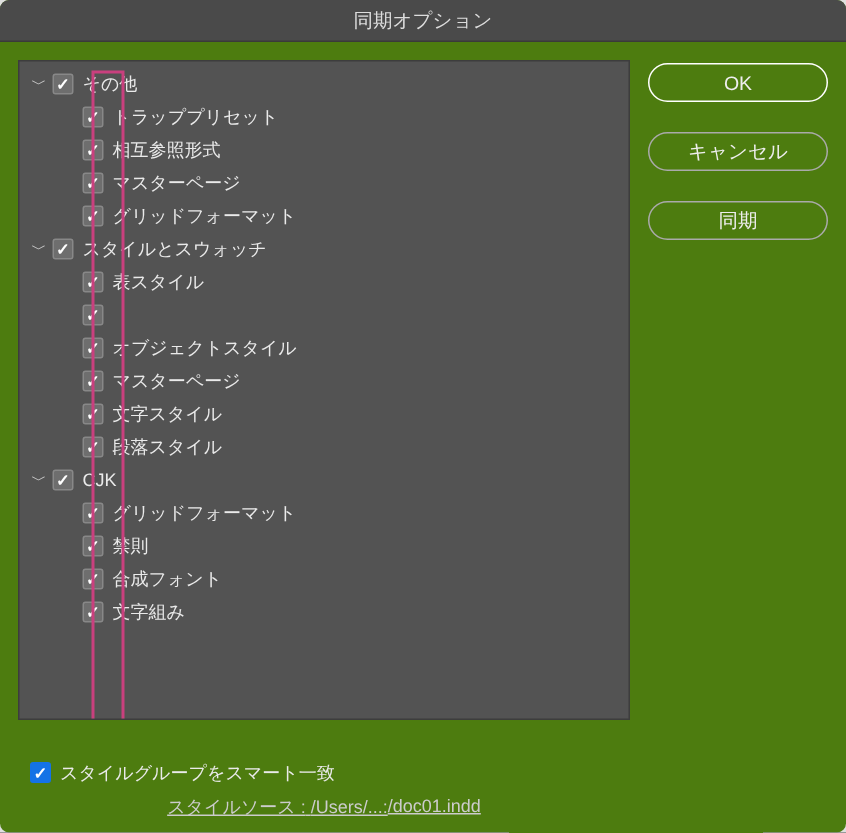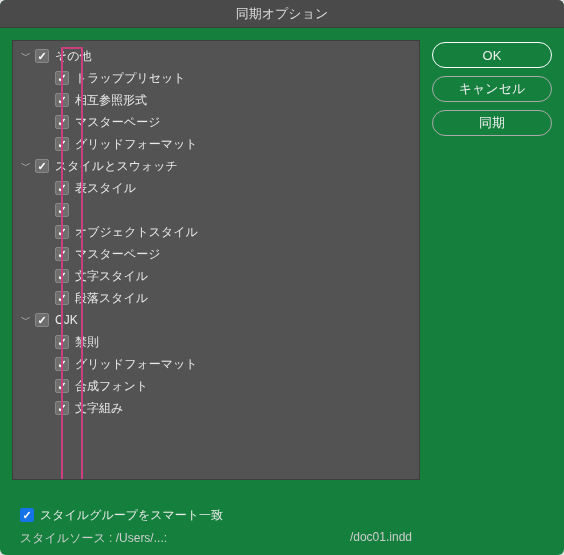--- a/index.html
+++ b/index.html
@@ -1,38 +1,38 @@
 <!DOCTYPE html>
 <html><head>
 <meta charset="utf-8">
 <style>
 * { margin: 0; padding: 0; box-sizing: border-box; font-family: -apple-system, "Hiragino Kaku Gothic ProN", sans-serif; font-size: 12px; }
 body { width: 564px; height: 555px; background: #e0e0e0; }
-.window { width: 564px; height: 555px; background: #15803d; border-radius: 6px; overflow: hidden; display: flex; flex-direction: column; }
+.window { width: 564px; height: 555px; background: #4d7c0f; border-radius: 6px; overflow: hidden; display: flex; flex-direction: column; }
 .titlebar { height: 28px; background: #4a4a4a; color: #ddd; text-align: center; line-height: 28px; font-size: 13px; border-bottom: 1px solid #3a3a3a; }
 .content { flex: 1; display: flex; padding: 12px 12px 8px 12px; gap: 12px; position: relative; }
 .left-col { flex: 1; display: flex; flex-direction: column; }
 .tree-wrap { flex: 1; background: #535353; border: 1px solid #3d3d3d; position: relative; overflow: hidden; }
 .tree { position: absolute; inset: 0; overflow-y: auto; padding: 4px 0; }
 .tree::-webkit-scrollbar { width: 14px; }
 .tree::-webkit-scrollbar-track { background: #4a4a4a; }
 .tree::-webkit-scrollbar-thumb { background: #6a6a6a; border-radius: 3px; }
 .highlight-box { position: absolute; left: 48px; top: 6px; width: 22px; height: 458px; border: 2px solid #c9407e; pointer-events: none; z-index: 5; }
 .row { display: flex; align-items: center; height: 22px; color: #eaeaea; cursor: default; padding-left: 6px; }
 .toggle { width: 14px; display: inline-flex; justify-content: center; cursor: pointer; color: #ccc; font-size: 10px; }
 .ind-0 { padding-left: 0; }
 .ind-1 { padding-left: 20px; }
 .cb { width: 14px; height: 14px; background: #6e6e6e; border: 1px solid #888; border-radius: 2px; display: inline-flex; align-items: center; justify-content: center; margin: 0 6px 0 2px; cursor: pointer; }
 .cb.checked::after { content: "✓"; color: #fff; font-size: 11px; font-weight: bold; }
 .cb.blue { background: #1473e6; border-color: #1473e6; }
 .lbl { color: #eaeaea; }
 .below { margin-top: 24px; }
 .smart-row { display: flex; align-items: center; height: 22px; padding-left: 6px; }
-.src-row { color: #ccc; margin-top: 4px; padding-left: 8px; display: flex; justify-content: space-between; padding-right: 8px; }
-.right-col { width: 120px; display: flex; flex-direction: column; gap: 8px; padding-top: 2px; }
+.src-row { color: #ccc; margin-top: 4px; padding-left: 8px; display: flex; justify-content: center; padding-right: 8px; text-decoration: underline; }
+.right-col { width: 120px; display: flex; flex-direction: column; gap: 20px; padding-top: 2px; }
 .btn { height: 26px; border: 1px solid #aaa; border-radius: 13px; background: transparent; color: #eee; cursor: pointer; font-size: 13px; }
 .btn.primary { border: 1.5px solid #fff; }
 </style>
 </head>
 <body>
 
 <div class="window">
   <div class="titlebar">同期オプション</div>
   <div class="content">
     <div class="left-col">
@@ -116,27 +116,27 @@
           <div class="row">
             <span class="toggle">﹀</span>
             <span class="ind-0"></span>
             <span class="cb checked"></span>
             <span class="lbl">CJK</span>
           </div>
           <div class="row">
               <span class="toggle"></span>
               <span class="ind-1"></span>
               <span class="cb checked"></span>
-              <span class="lbl">禁則</span>
+              <span class="lbl">グリッドフォーマット</span>
             </div>
           <div class="row">
               <span class="toggle"></span>
               <span class="ind-1"></span>
               <span class="cb checked"></span>
-              <span class="lbl">グリッドフォーマット</span>
+              <span class="lbl">禁則</span>
             </div>
           <div class="row">
               <span class="toggle"></span>
               <span class="ind-1"></span>
               <span class="cb checked"></span>
               <span class="lbl">合成フォント</span>
             </div>
           <div class="row">
               <span class="toggle"></span>
               <span class="ind-1"></span>

